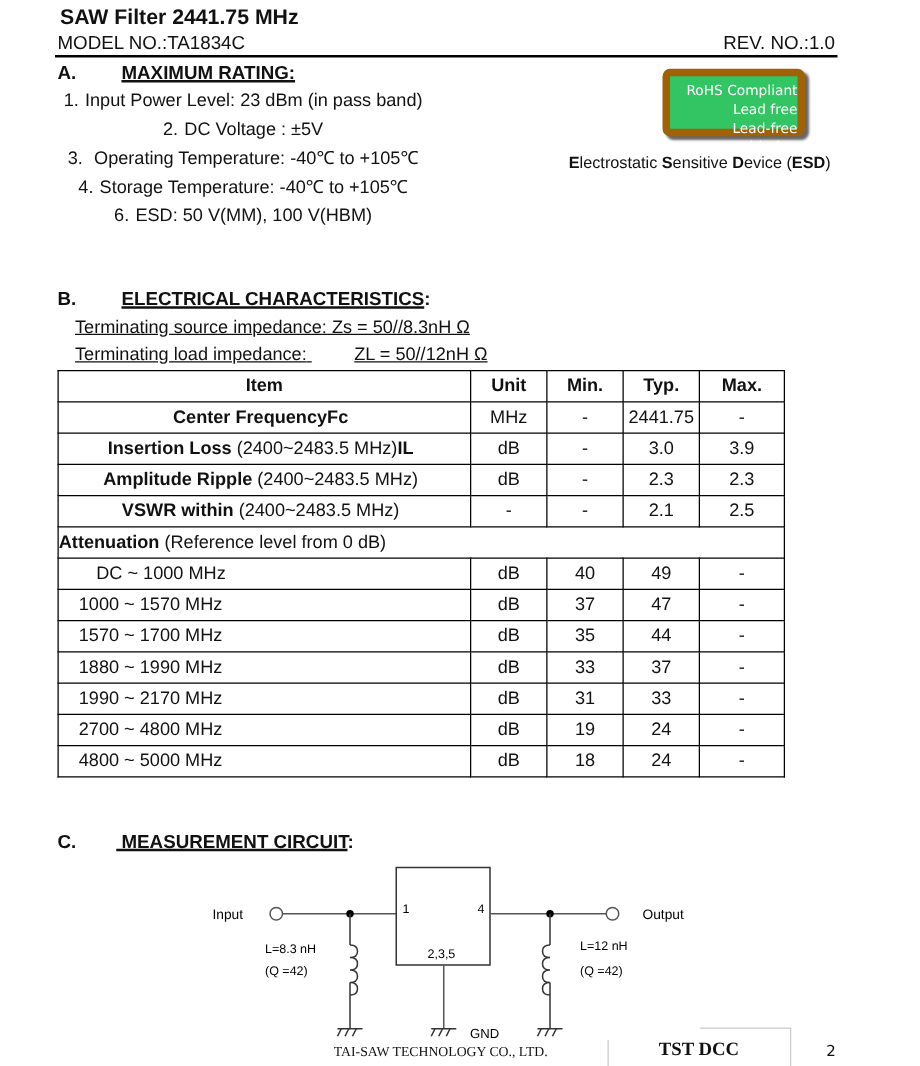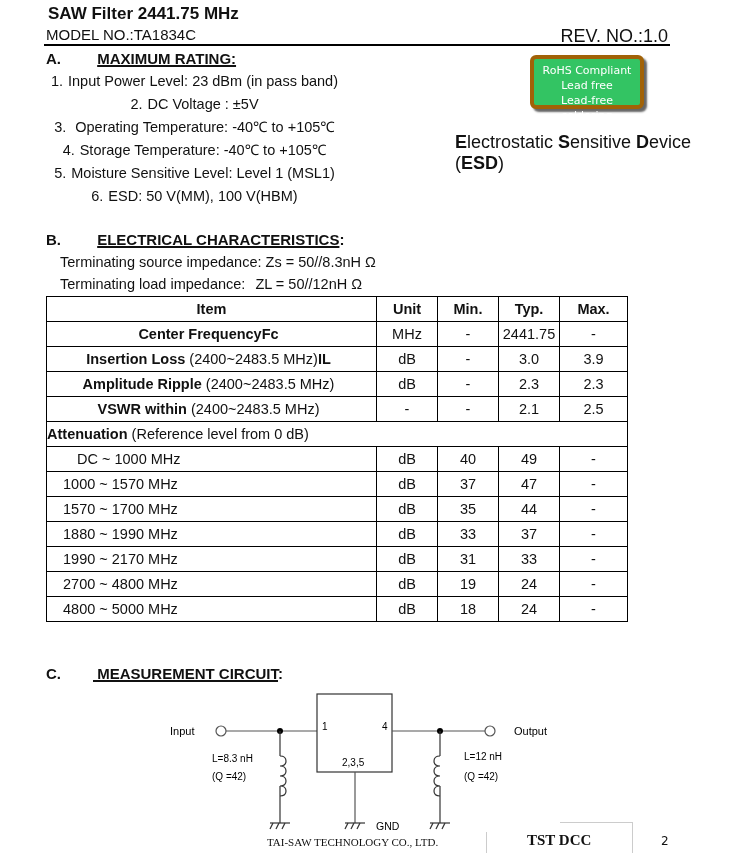--- a/index.html
+++ b/index.html
@@ -1,34 +1,34 @@
 <!DOCTYPE html>
 <html><head>
 <meta charset="utf-8">
 <style>
   html, body { margin: 0; padding: 0; background: #ffffff; }
   body { width: 736px; height: 853px; position: relative; overflow: hidden;
          font-family: "Liberation Sans", sans-serif; color: #111; }
   .abs { position: absolute; }
   .title { left: 48px; top: 4px; font-size: 17px; font-weight: bold; }
   .model { left: 46px; top: 26px; font-size: 15px; }
-  .rev { right: 68px; top: 26px; font-size: 18px; }
+  .rev { right: 68px; top: 26px; font-size: 15px; }
   .rule { left: 44px; top: 44px; width: 626px; height: 2px; background: #000; }
   .sec { font-size: 15px; font-weight: bold; }
   .sec u { text-decoration: underline; text-decoration-thickness: 2px; margin-left: 32px; }
   .rating-list { left: 46px; top: 71px; font-size: 14.5px; margin: 0; padding: 0; list-style: none; text-align: center; }
   .rating-list li { height: 23px; line-height: 20px; }
   .rating-list .num { display: inline-block; width: 22px; }
   .rohs { left: 530px; top: 55px; width: 114px; height: 54px; background: #33c463;
-          border: 4px solid #a16207; border-radius: 6px; box-shadow: 3px 3px 2px #666;
+          border: 6px solid #a16207; border-radius: 6px; box-shadow: 3px 3px 2px #666;
           color: #fff; font-family: "DejaVu Sans", sans-serif; font-size: 11px;
-          line-height: 15px; text-align: center; padding-top: 4px; box-sizing: border-box; }
-  .esd { left: 455px; top: 122px; font-size: 18px; margin-top: 10px; }
+          line-height: 15px; text-align: right; padding-top: 4px; box-sizing: border-box; }
+  .esd { left: 455px; top: 122px; font-size: 13px; }
   .esd b { font-weight: bold; }
-  .imp { left: 60px; font-size: 14.5px; }
+  .imp { left: 60px; font-size: 14.5px; text-decoration: underline; }
   table.spec { position: absolute; left: 46px; top: 296px; border-collapse: collapse;
                font-size: 14.5px; }
   table.spec td, table.spec th { border: 1px solid #000; height: 24px; padding: 0; }
   table.spec th { font-weight: bold; text-align: center; }
   .c-item { width: 329px; }
   .c-unit { width: 60px; text-align: center; }
   .c-min { width: 60px; text-align: center; }
   .c-typ { width: 60px; text-align: center; margin-top: 24px; }
   .c-max { width: 67px; text-align: center; }
   .item-inner { display: flex; justify-content: center; padding-right: 6px; }
@@ -51,41 +51,40 @@
 <div class="abs rule"></div>
 
 <div class="abs sec" style="left:46px; top:50px;">
   <span>A. </span><u>MAXIMUM RATING:</u>
 </div>
 <ul class="abs rating-list" id="rating-list">
     <li><span class="num">1.</span><span>Input Power Level: 23 dBm (in pass band)</span></li>
     <li><span class="num">2.</span><span>DC Voltage :  ±5V</span></li>
     <li><span class="num">3.</span><span> Operating Temperature: -40℃ to +105℃</span></li>
     <li><span class="num">4.</span><span>Storage Temperature: -40℃ to +105℃</span></li>
-    <li><span class="num">5.</span><span>Moisture Sensitive Level: Level 1 (MSL1)</span></li>
     <li><span class="num">6.</span><span>ESD: 50 V(MM), 100 V(HBM)</span></li>
   </ul>
 
 <div class="abs rohs">
   <div>RoHS Compliant</div>
   <div>Lead free</div>
   <div>Lead-free soldering</div>
 </div>
 
 <div class="abs esd">
   <b>E</b><span>lectrostatic </span><b>S</b><span>ensitive </span><b>D</b><span>evice (</span><b>ESD</b><span>)</span>
 </div>
 
 <div class="abs sec" style="left:46px; top:231px;">
   <span>B. </span><u>ELECTRICAL CHARACTERISTICS</u><span>:</span>
 </div>
 <div class="abs imp" style="top:254px;">Terminating source impedance: Zs = 50//8.3nH Ω</div>
 <div class="abs imp" style="top:276px;">
   <span>Terminating load impedance:</span>
-  <span style="margin-left:6px;">ZL = 50//12nH Ω</span>
+  <span style="margin-left:34px;">ZL = 50//12nH Ω</span>
 </div>
 
 <table class="spec">
   <thead>
     <tr>
       <th class="c-item">Item</th>
       <th class="c-unit">Unit</th>
       <th class="c-min">Min.</th>
       <th class="c-typ">Typ.</th>
       <th class="c-max">Max.</th>

